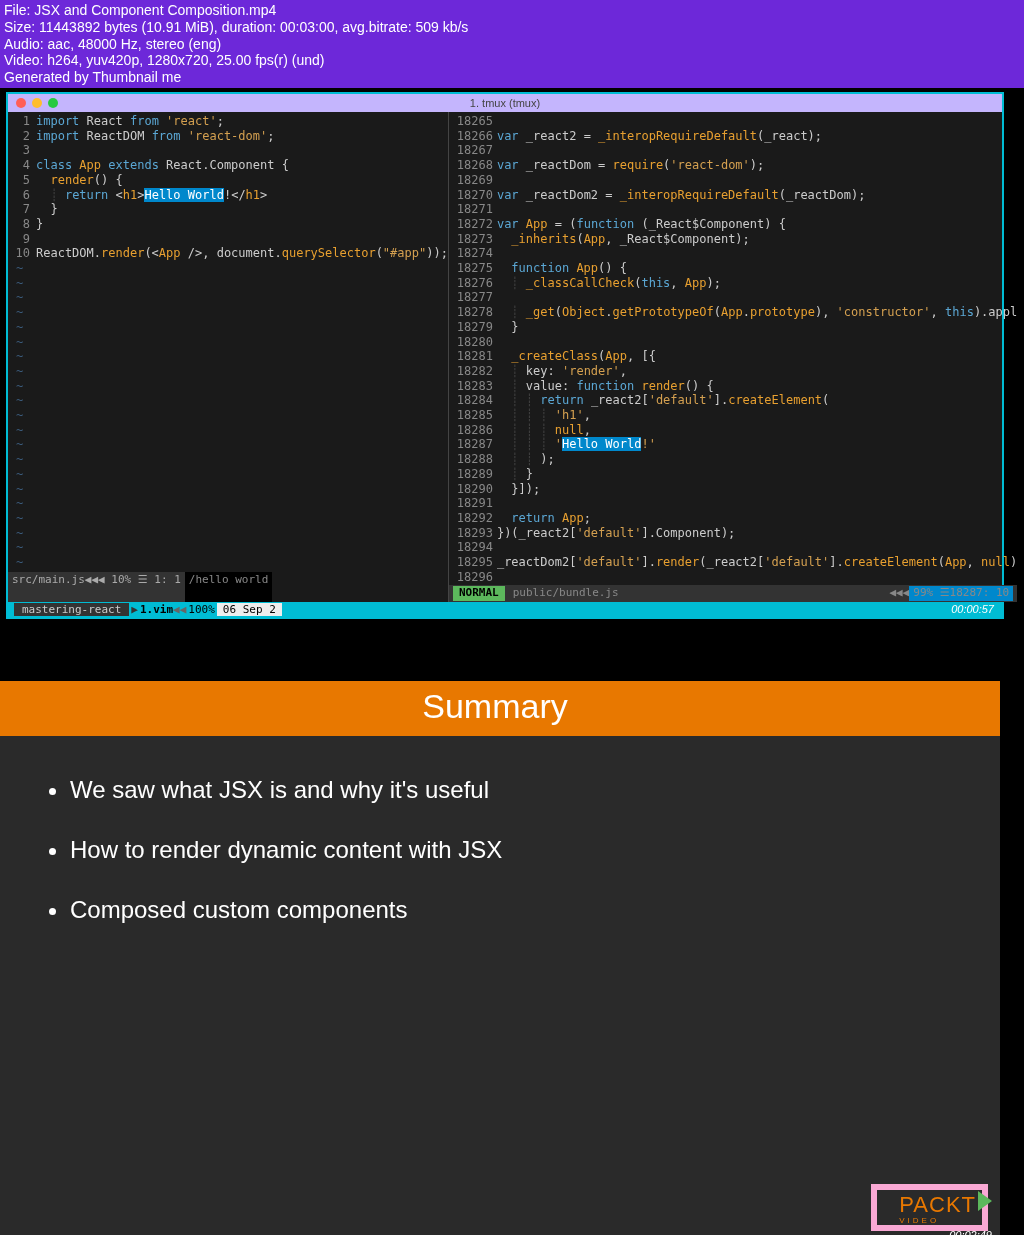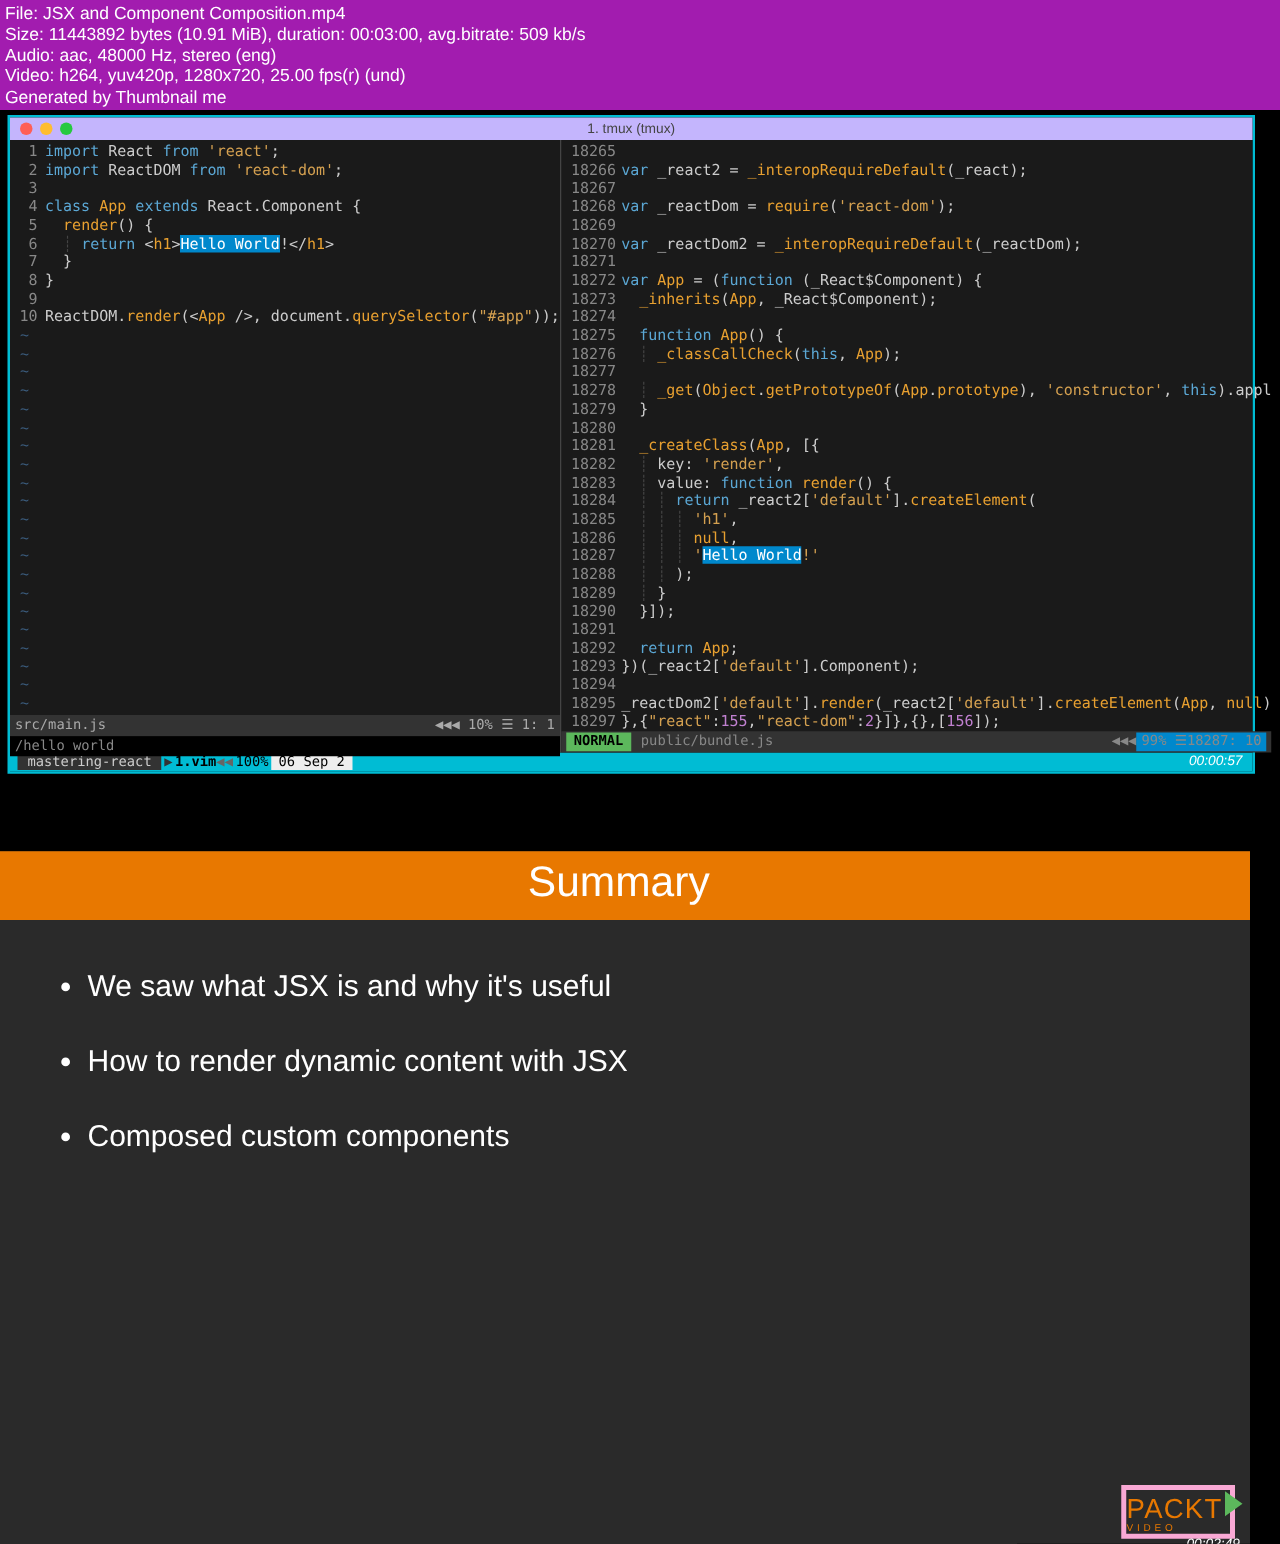--- a/index.html
+++ b/index.html
@@ -9,21 +9,21 @@
   background: #000;
   font-family: Arial, sans-serif;
   color: #fff;
   overflow: hidden;
   position: relative;
 }
 .metadata {
   padding: 2px 4px;
   font-size: 14px;
   line-height: 1.2;
-  background: #a21caf;
+  background: #6d28d9;
 }
 .metadata div { white-space: nowrap; }
 .screenshot1 {
   width: 998px;
   margin: 4px 6px 0 6px;
   border: 2px solid #00bcd4;
   position: relative;
 }
 .window-titlebar {
   background: #c4b5fd;
@@ -63,21 +63,21 @@
 .func { color: #e8a030; }
 .class { color: #e8a030; }
 .num { color: #c080d0; }
 .punct { color: #ccc; }
 .plain { color: #ccc; }
 .const { color: #e8a030; }
 .hl { background: #0088cc; color: #fff; }
 .guide { color: #444; }
 .status-left {
   position: absolute; bottom: 0; left: 0; right: 0;
-  height: 30px; display: flex; flex-direction: column;
+  height: 30px; display: flex; flex-direction: row;
 }
 .status-row1 { display: flex; justify-content: space-between; background: #333; font-size: 11px; padding: 1px 4px; color: #aaa; }
 .status-row2 { display: flex; background: #000000; font-size: 11px; padding: 1px 4px; color: #888; }
 .status-right-bar {
   position: absolute; bottom: 0; left: 0; right: 0;
   background: #333; display: flex; font-size: 11px; padding: 1px 4px; color: #888;
 }
 .mode-normal { background: #5cb85c; color: #000; padding: 0 6px; font-weight: bold; }
 .status-pct { background: #0088cc; padding: 0 4px; }
 .tmux-status {
@@ -115,21 +115,21 @@
   color: #fff;
   font-size: 24px;
   font-weight: 300;
   font-family: 'Segoe UI', Arial, sans-serif;
   margin-bottom: 32px;
   list-style: disc;
 }
 .packt-logo {
   position: absolute; right: 12px; bottom: 10px;
   color: #e87800; font-family: Arial; font-size: 22px;
-  border: 4px solid #f9a8d4; padding: 2px 6px 0 0;
+  border: 6px solid #f9a8d4; padding: 2px 6px 0 22px;
   letter-spacing: 1px;
 }
 .packt-sub { font-size: 8px; letter-spacing: 3px; display: block; margin-top: -2px; }
 .play-tri {
   position: absolute; right: -10px; bottom: 14px;
   width: 0; height: 0;
   border-left: 14px solid #5cb85c;
   border-top: 10px solid transparent;
   border-bottom: 10px solid transparent;
 }
@@ -229,20 +229,21 @@
           <div class="code-line"><span class="ln-r">18286</span><span>  <span class="guide">┊ ┊ ┊</span> <span class="const">null</span><span class="punct">,</span></span></div>
           <div class="code-line"><span class="ln-r">18287</span><span>  <span class="guide">┊ ┊ ┊</span> <span class="str">'</span><span class="hl">Hello World</span><span class="str">!'</span></span></div>
           <div class="code-line"><span class="ln-r">18288</span><span>  <span class="guide">┊ ┊</span> <span class="punct">);</span></span></div>
           <div class="code-line"><span class="ln-r">18289</span><span>  <span class="guide">┊</span> <span class="punct">}</span></span></div>
           <div class="code-line"><span class="ln-r">18290</span><span>  <span class="punct">}]);</span></span></div>
           <div class="code-line"><span class="ln-r">18291</span><span></span></div>
           <div class="code-line"><span class="ln-r">18292</span><span>  <span class="kw">return</span> <span class="class">App</span><span class="punct">;</span></span></div>
           <div class="code-line"><span class="ln-r">18293</span><span><span class="punct">})(_react2[</span><span class="str">'default'</span><span class="punct">].Component);</span></span></div>
           <div class="code-line"><span class="ln-r">18294</span><span></span></div>
           <div class="code-line"><span class="ln-r">18295</span><span><span class="plain">_reactDom2[</span><span class="str">'default'</span><span class="plain">].</span><span class="func">render</span><span class="punct">(_react2[</span><span class="str">'default'</span><span class="punct">].</span><span class="func">createElement</span><span class="punct">(</span><span class="class">App</span><span class="punct">, </span><span class="const">null</span><span class="punct">)</span></span></div>
+          <div class="code-line"><span class="ln-r">18296</span><span></span></div>
           <div class="code-line"><span class="ln-r">18297</span><span><span class="punct">},{</span><span class="str">"react"</span><span class="punct">:</span><span class="num">155</span><span class="punct">,</span><span class="str">"react-dom"</span><span class="punct">:</span><span class="num">2</span><span class="punct">}]},{},[</span><span class="num">156</span><span class="punct">]);</span></span></div>
         </div>
       <div class="status-right-bar">
         <span class="mode-normal">NORMAL</span>
         <span style="margin-left:8px">public/bundle.js</span>
         <span style="margin-left:auto">◀◀◀</span>
         <span class="status-pct">99% ☰18287: 10</span>
       </div>
     </div>
   </div>

